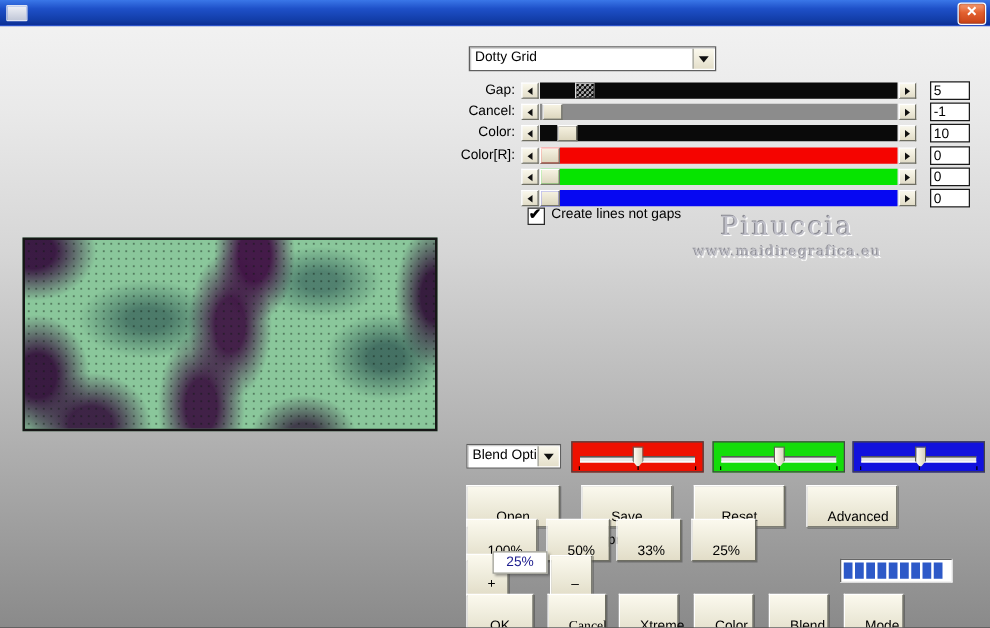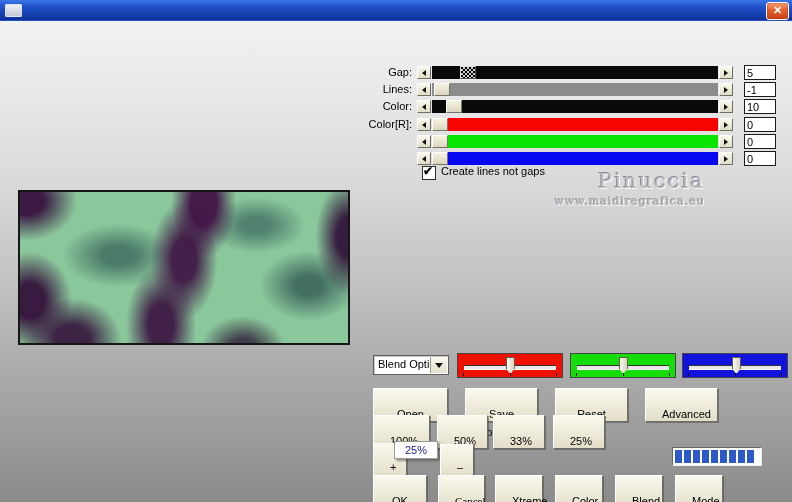--- a/index.html
+++ b/index.html
@@ -86,21 +86,21 @@
   .svalue{
     position:absolute;left:744px;width:32px;height:15px;top:-1px;box-sizing:border-box;
     background:#fff;border:1px solid #1a1a1a;font-family:"Liberation Sans",sans-serif;font-size:11px;padding:0 0 0 2px;
   }
   
   .checkbox{position:absolute;left:422px;top:166px;width:12px;height:12px;background:#fff;border:1px solid #2a2a2a;box-sizing:content-box;cursor:pointer;}
   .checkbox .mark{position:absolute;left:0px;top:-3px;font-size:12px;font-weight:bold;color:#000;}
   .checkbox-label{position:absolute;left:441px;top:165px;font-size:11px;cursor:default;}
   
   .wm1{
-    position:absolute;left:555px;top:169px;width:150px;text-align:right;
+    position:absolute;left:555px;top:169px;width:150px;text-align:center;
     font-family:"DejaVu Serif",serif;font-size:21px;letter-spacing:2px;
     color:#bfbfc8;text-shadow:-1px -1px 0 #8a8a92,1px 1px 0 #fdfdfd;
   }
   .wm2{
     position:absolute;left:548px;top:195px;width:164px;text-align:center;
     font-family:"DejaVu Serif",serif;font-size:11px;letter-spacing:1px;
     color:#b9b9c2;text-shadow:-1px -1px 0 #8d8d95,1px 1px 0 #fbfbfb;
   }
   
   .tbar{position:absolute;top:353px;width:106px;height:25px;box-sizing:border-box;border:1px solid #444;}
@@ -128,37 +128,43 @@
 
 <div class="window">
 
   <div class="titlebar">
     <div class="app-icon"></div>
     <div class="close-btn">✕</div>
   </div>
 
   <div class="preview"></div>
 
+  <div class="dropdown" style="left:375px;top:37px;width:198px;">
+    <span class="dd-text">Dotty Grid</span>
+    <span class="dd-btn">
+        <i class="tri-down"></i>
+      </span>
+  </div>
 
   <div id="slider-rows">
       <div class="srow" style="top: 66px;">
       <span class="slabel">Gap:</span>
       <span class="sarrow l">
           <i class="tri-left"></i>
         </span>
       <span class="strack" style="background: rgb(10, 10, 10);">
         <span class="sthumb checker" style="left: 28px;"></span>
       </span>
       <span class="sarrow r">
           <i class="tri-right"></i>
         </span>
       <input class="svalue" value="5" style="">
     </div>
       <div class="srow" style="top: 83px;">
-      <span class="slabel">Lines:</span>
+      <span class="slabel">Cancel:</span>
       <span class="sarrow l">
           <i class="tri-left"></i>
         </span>
       <span class="strack" style="background: rgb(140, 140, 140);">
         <span class="sthumb" style="left: 2px;"></span>
       </span>
       <span class="sarrow r">
           <i class="tri-right"></i>
         </span>
       <input class="svalue" value="-1" style="">

